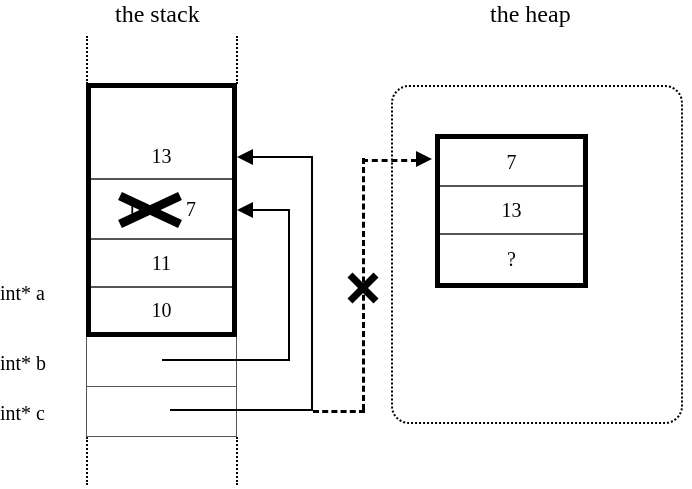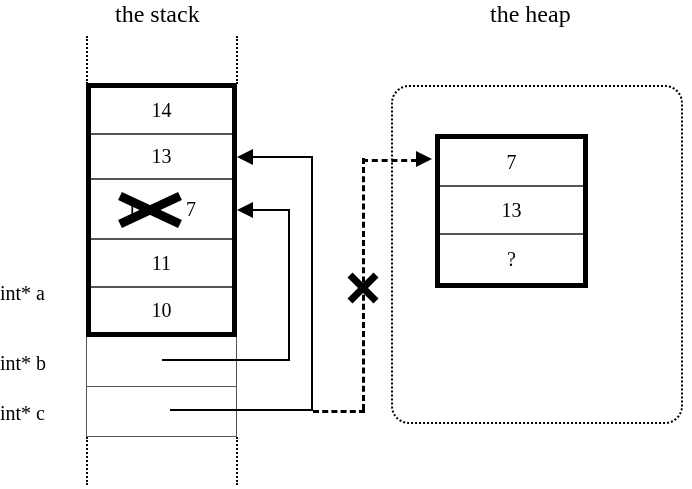--- a/index.html
+++ b/index.html
@@ -67,23 +67,20 @@
   <div class="title" id="stack-title">the stack</div>
   <div class="title" id="heap-title">the heap</div>
 
   <div class="wall" style="left:86px;top:36px;height:48px;"></div>
   <div class="wall" style="left:236px;top:36px;height:48px;"></div>
 
   <div class="wall" style="left:86px;top:437px;height:48px;"></div>
   <div class="wall" style="left:236px;top:437px;height:48px;"></div>
 
   <div class="stack-box">
-    <div class="cell" style="top:0px;height:47px;">
-      <span>14</span>
-    </div>
 
     <div class="cell" style="top:47px;height:45px;">
       <span>13</span>
     </div>
 
     <div class="cell" style="top:92px;height:60px;position:absolute;justify-content:flex-start;">
       <span style="position:absolute;left:36px;top:50%;transform:translateY(-50%);">12</span>
 
       <svg class="xglyph" style="left:25px;top:10px;" width="70" height="40" viewBox="0 0 70 40">
         <line x1="4" y1="6" x2="64" y2="34" stroke="#000" stroke-width="9" stroke-linecap="butt"></line>

